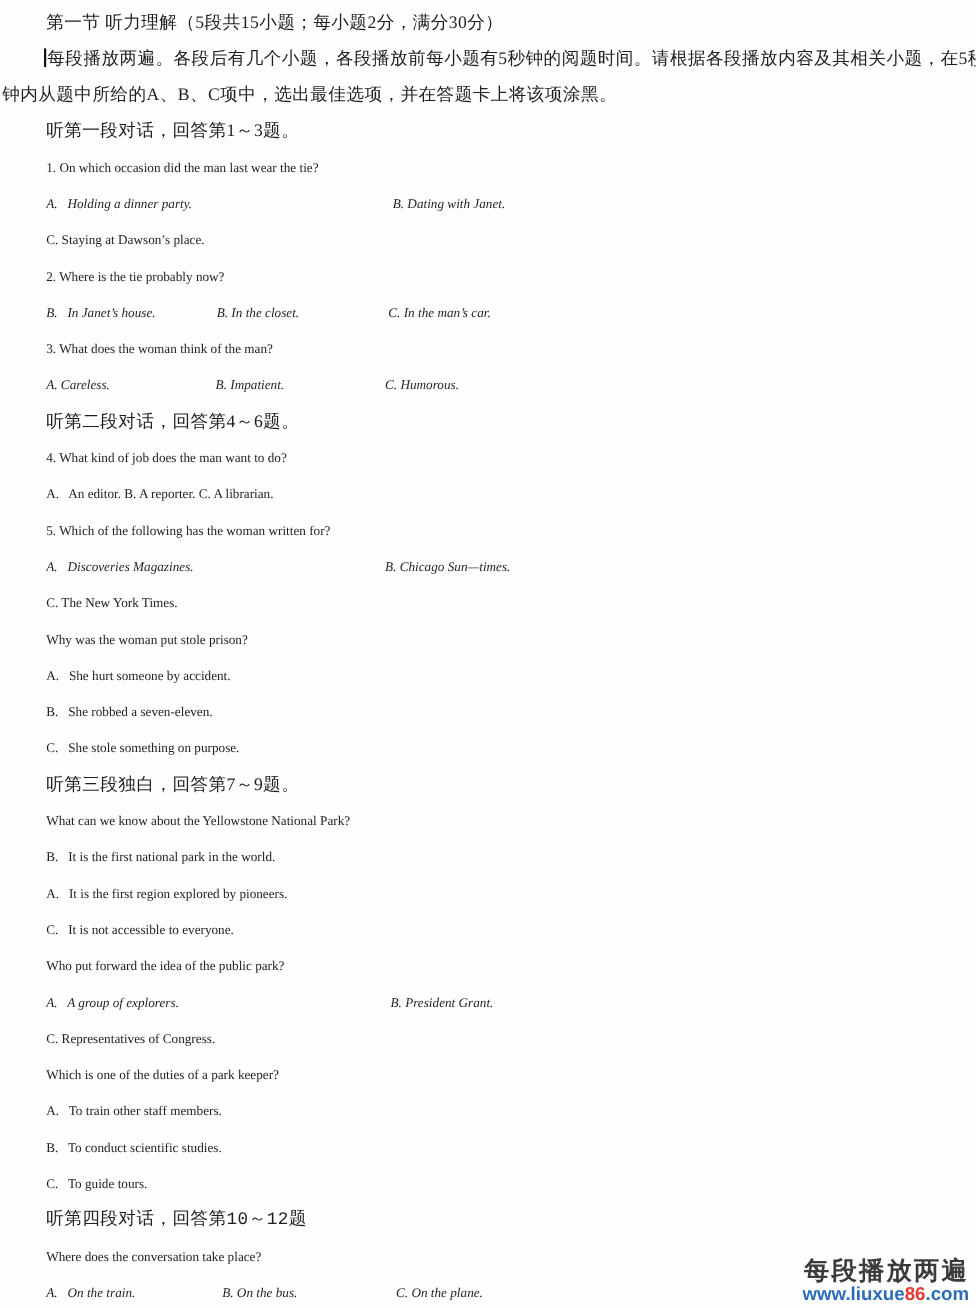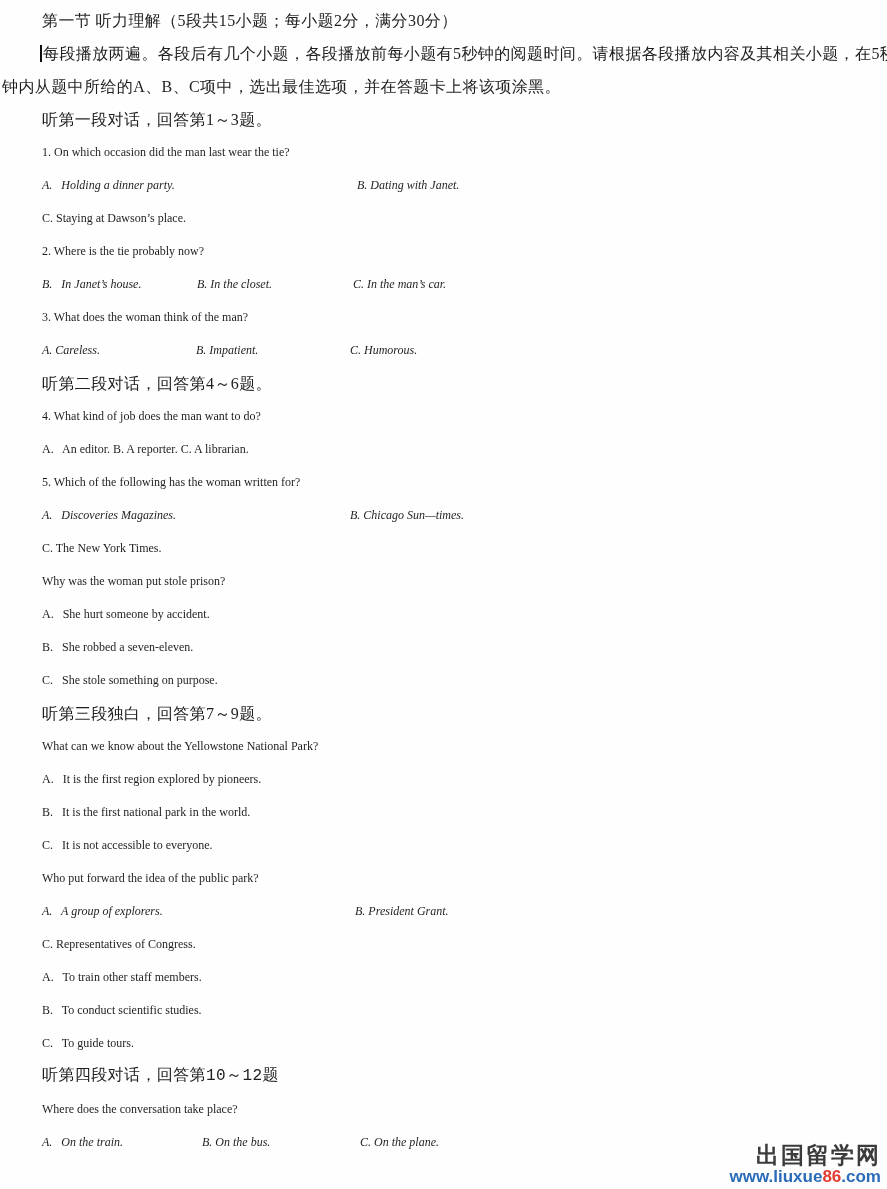--- a/index.html
+++ b/index.html
@@ -80,31 +80,32 @@
       <div class="line en" style="padding-left: 42px;"><span>A.   An editor. B. A reporter. C. A librarian.</span></div>
       <div class="line en" style="padding-left: 42px;"><span>5. Which of the following has the woman written for?</span></div>
       <div class="line en" style="padding-left: 42px;"><span class="col" style="min-width: 308px;">A.   Discoveries Magazines.</span><span class="col">B. Chicago Sun—times.</span></div>
       <div class="line en" style="padding-left: 42px;"><span>C. The New York Times.</span></div>
       <div class="line en" style="padding-left: 42px;"><span>Why was the woman put stole prison?</span></div>
       <div class="line en" style="padding-left: 42px;"><span>A.   She hurt someone by accident.</span></div>
       <div class="line en" style="padding-left: 42px;"><span>B.   She robbed a seven-eleven.</span></div>
       <div class="line en" style="padding-left: 42px;"><span>C.   She stole something on purpose.</span></div>
       <div class="line cn" style="padding-left: 42px;"><span>听第三段独白，回答第7～9题。</span></div>
       <div class="line en" style="padding-left: 42px;"><span>What can we know about the Yellowstone National Park?</span></div>
+      <div class="line en" style="padding-left: 42px;"><span>B.   It is the first national park in the world.</span></div>
       <div class="line en" style="padding-left: 42px;"><span>A.   It is the first region explored by pioneers.</span></div>
-      <div class="line en" style="padding-left: 42px;"><span>B.   It is the first national park in the world.</span></div>
       <div class="line en" style="padding-left: 42px;"><span>C.   It is not accessible to everyone.</span></div>
       <div class="line en" style="padding-left: 42px;"><span>Who put forward the idea of the public park?</span></div>
       <div class="line en" style="padding-left: 42px;"><span class="col" style="min-width: 313px;">A.   A group of explorers.</span><span class="col">B. President Grant.</span></div>
       <div class="line en" style="padding-left: 42px;"><span>C. Representatives of Congress.</span></div>
+      <div class="line en" style="padding-left: 42px;"><span>Which is one of the duties of a park keeper?</span></div>
       <div class="line en" style="padding-left: 42px;"><span>A.   To train other staff members.</span></div>
       <div class="line en" style="padding-left: 42px;"><span>B.   To conduct scientific studies.</span></div>
       <div class="line en" style="padding-left: 42px;"><span>C.   To guide tours.</span></div>
       <div class="line cn" style="padding-left: 42px; font-family: Liberation Mono, monospace;"><span>听第四段对话，回答第10～12题</span></div>
       <div class="line en" style="padding-left: 42px;"><span>Where does the conversation take place?</span></div>
       <div class="line en" style="padding-left: 42px;"><span class="col" style="min-width: 160px;">A.   On the train.</span><span class="col" style="min-width: 158px;">B. On the bus.</span><span class="col">C. On the plane.</span></div>
     </div>
 
   <div class="watermark">
-    <div class="wm-name" style="color: rgb(59, 59, 59);">出国留学网</div>
+    <div class="wm-name" style="color: rgb(59, 59, 59);">每段播放两遍</div>
     <div class="wm-url" style="color: rgb(43, 108, 184);"><span>www.liuxue</span><span class="wm-num" style="color: rgb(226, 59, 48);">86</span><span>.com</span></div>
   </div>
 </div>
 
 </body></html>

